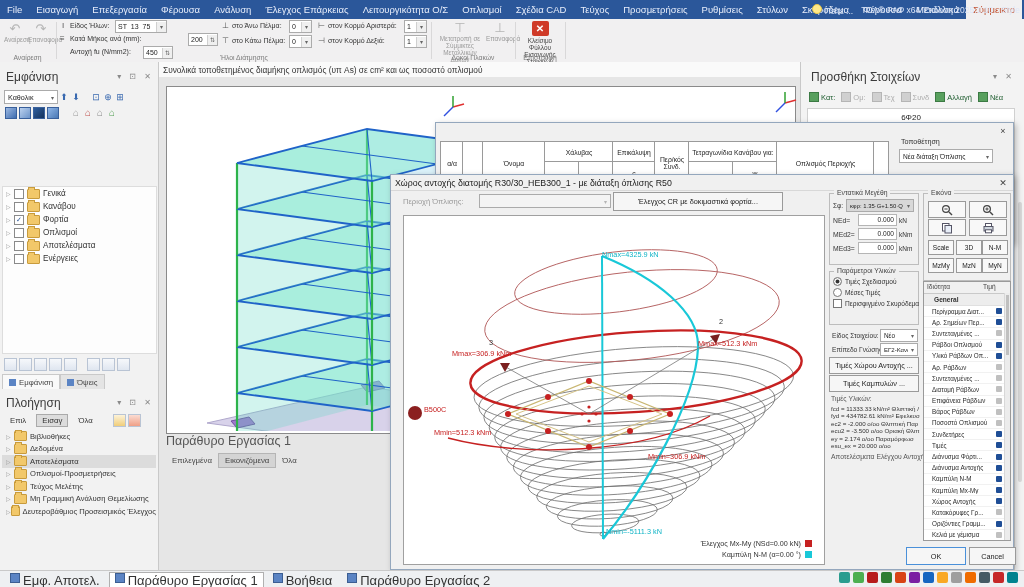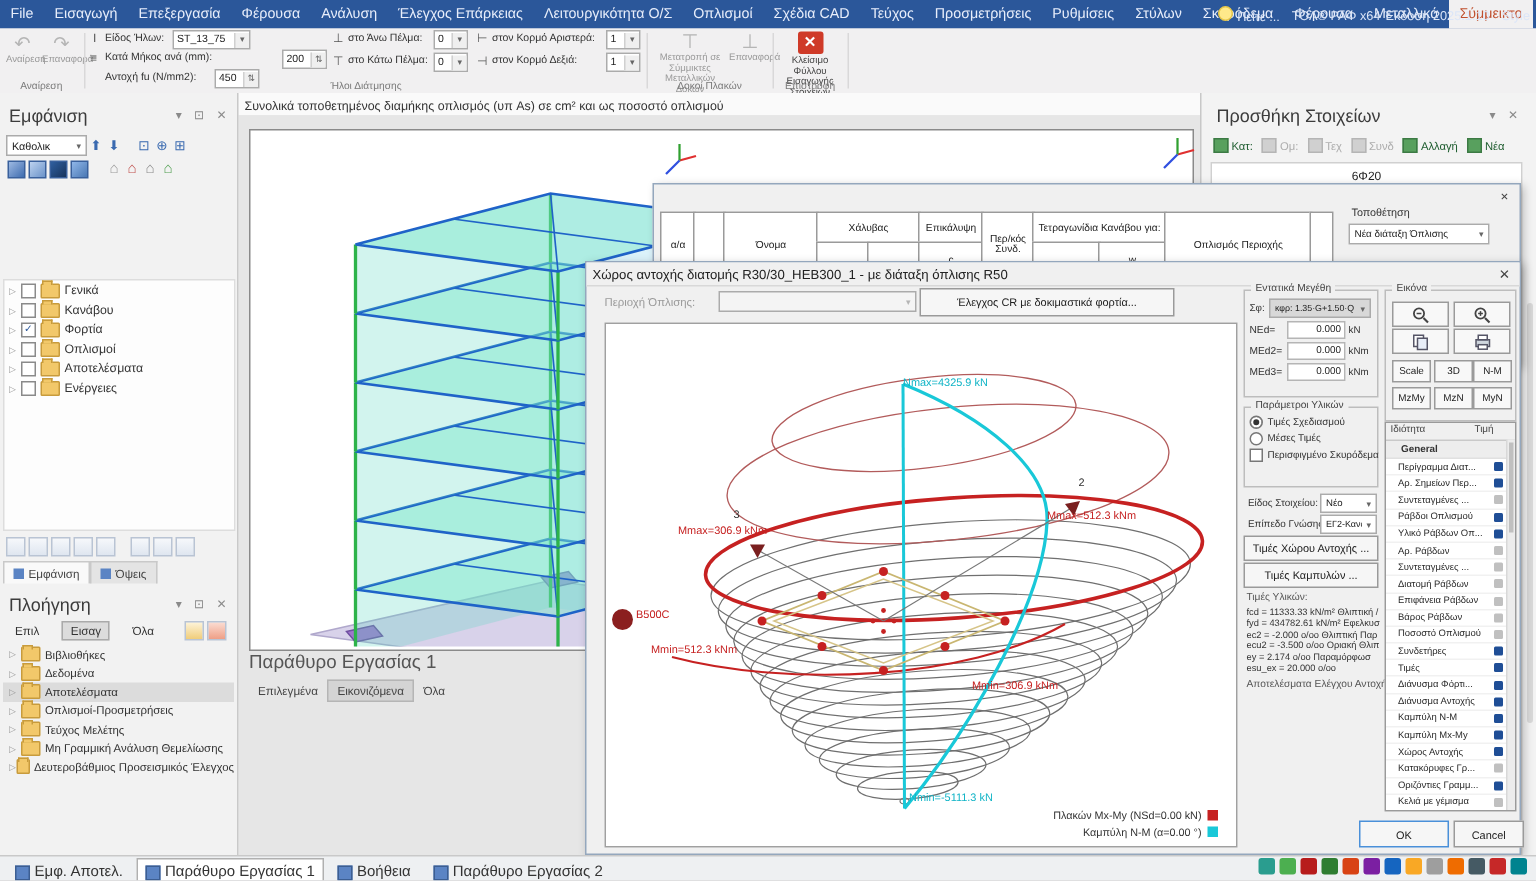--- a/index.html
+++ b/index.html
@@ -96,21 +96,21 @@
   .pgdot{width:6px;height:6px;border-radius:1px;margin-right:8px;flex:none;}
   .pgdot.blue{background:#1f4e96;}
   .pgdot.gray{background:#c0c0c0;}
   .chartlbl{position:absolute;font-size:7.3px;white-space:nowrap;}
   .cy{color:#10b4c6;} .rd{color:#c62121;}
   .lgd-row{display:flex;align-items:center;justify-content:flex-end;height:11px;}
   .lgd-label{font-size:7.2px;color:#333;margin-right:4px;}
   .lgd-sq{width:7px;height:7px;display:inline-block;}
   
   #bottom-bar{left:0;top:570px;width:1024px;height:17px;background:#eef0f2;border-top:1px solid #c9c9c9;display:flex;align-items:center;padding-left:4px;}
-  .bbtab{display:inline-flex;align-items:flex-end;height:14px;padding:0 5px;margin-right:3px;font-size:10px;color:#333;border:1px solid transparent;}
+  .bbtab{display:inline-flex;align-items:flex-start;height:14px;padding:0 5px;margin-right:3px;font-size:13px;color:#333;border:1px solid transparent;}
   .bbtab.active{background:#fff;border-color:#b0b0b0;}
   .bbico{width:8px;height:8px;background:#5b84c4;border:1px solid #3c5e92;margin-right:3px;display:inline-block;}
   #tray{position:absolute;right:6px;top:572px;display:flex;gap:3px;}
   .tray{width:11px;height:11px;border-radius:2px;display:inline-block;}
 </style>
 </head>
 <body>
 
 <div id="app">
 
@@ -387,21 +387,21 @@
           <span class="sq"></span>
           <span>Εμφάνιση</span>
         </span><span class="dtab">
           <span class="sq"></span>
           <span>Όψεις</span>
         </span></div>
 
     <div class="abs" style="left:6px;top:334px;"><span class="paneltitle">Πλοήγηση</span></div>
     <span class="panelicons" style="top:336px;">▾ ⊡ ✕</span>
     <div class="abs" style="left:4px;top:352px;display:flex;align-items:center;">
-      <span id="navtabs" style="display:inline-flex;gap:9px;">
+      <span id="navtabs" style="display:inline-flex;gap:4px;">
 
       <span class="ntab">Επιλ</span>
           <span class="ntab active">Εισαγ</span>
           <span class="ntab">Όλα</span>
         </span>
       <span style="width:14px;"></span>
       <span class="mi" style="background:linear-gradient(#fdf3d8,#f0cd7a);"></span>
       <span class="mi" style="background:linear-gradient(#fbdcd2,#ef9f86);"></span>
     </div>
     <div class="abs" style="left:2px;top:368px;width:154px;">
@@ -825,21 +825,21 @@
   <span class="chartlbl rd" style="left:698px;top:339px;">Mmax=512.3 kNm</span>
   <span class="chartlbl" style="left:489px;top:338px;color:#333;">3</span>
   <span class="chartlbl rd" style="left:452px;top:349px;">Mmax=306.9 kNm</span>
   <span class="chartlbl rd" style="left:424px;top:405px;">B500C</span>
   <span class="chartlbl rd" style="left:648px;top:404px;margin-top:48px;">Mmin=306.9 kNm</span>
   <span class="chartlbl rd" style="left:434px;top:428px;">Mmin=512.3 kNm</span>
   <span class="chartlbl cy" style="left:606px;top:527px;">Nmin=-5111.3 kN</span>
   <div class="abs" style="left:560px;top:538px;width:252px;">
 
       <div class="lgd-row">
-        <span class="lgd-label">Πλακών Mx-My (NSd=0.00 kN)</span>
+        <span class="lgd-label">Έλεγχος Mx-My (NSd=0.00 kN)</span>
         <span class="lgd-sq" style="background: rgb(198, 33, 33);"></span>
       </div>
 
       <div class="lgd-row">
         <span class="lgd-label">Καμπύλη N-M (α=0.00 °)</span>
         <span class="lgd-sq" style="background: rgb(25, 200, 216);"></span>
       </div>
     </div>
 
   <div id="bottom-bar" class="abs">

